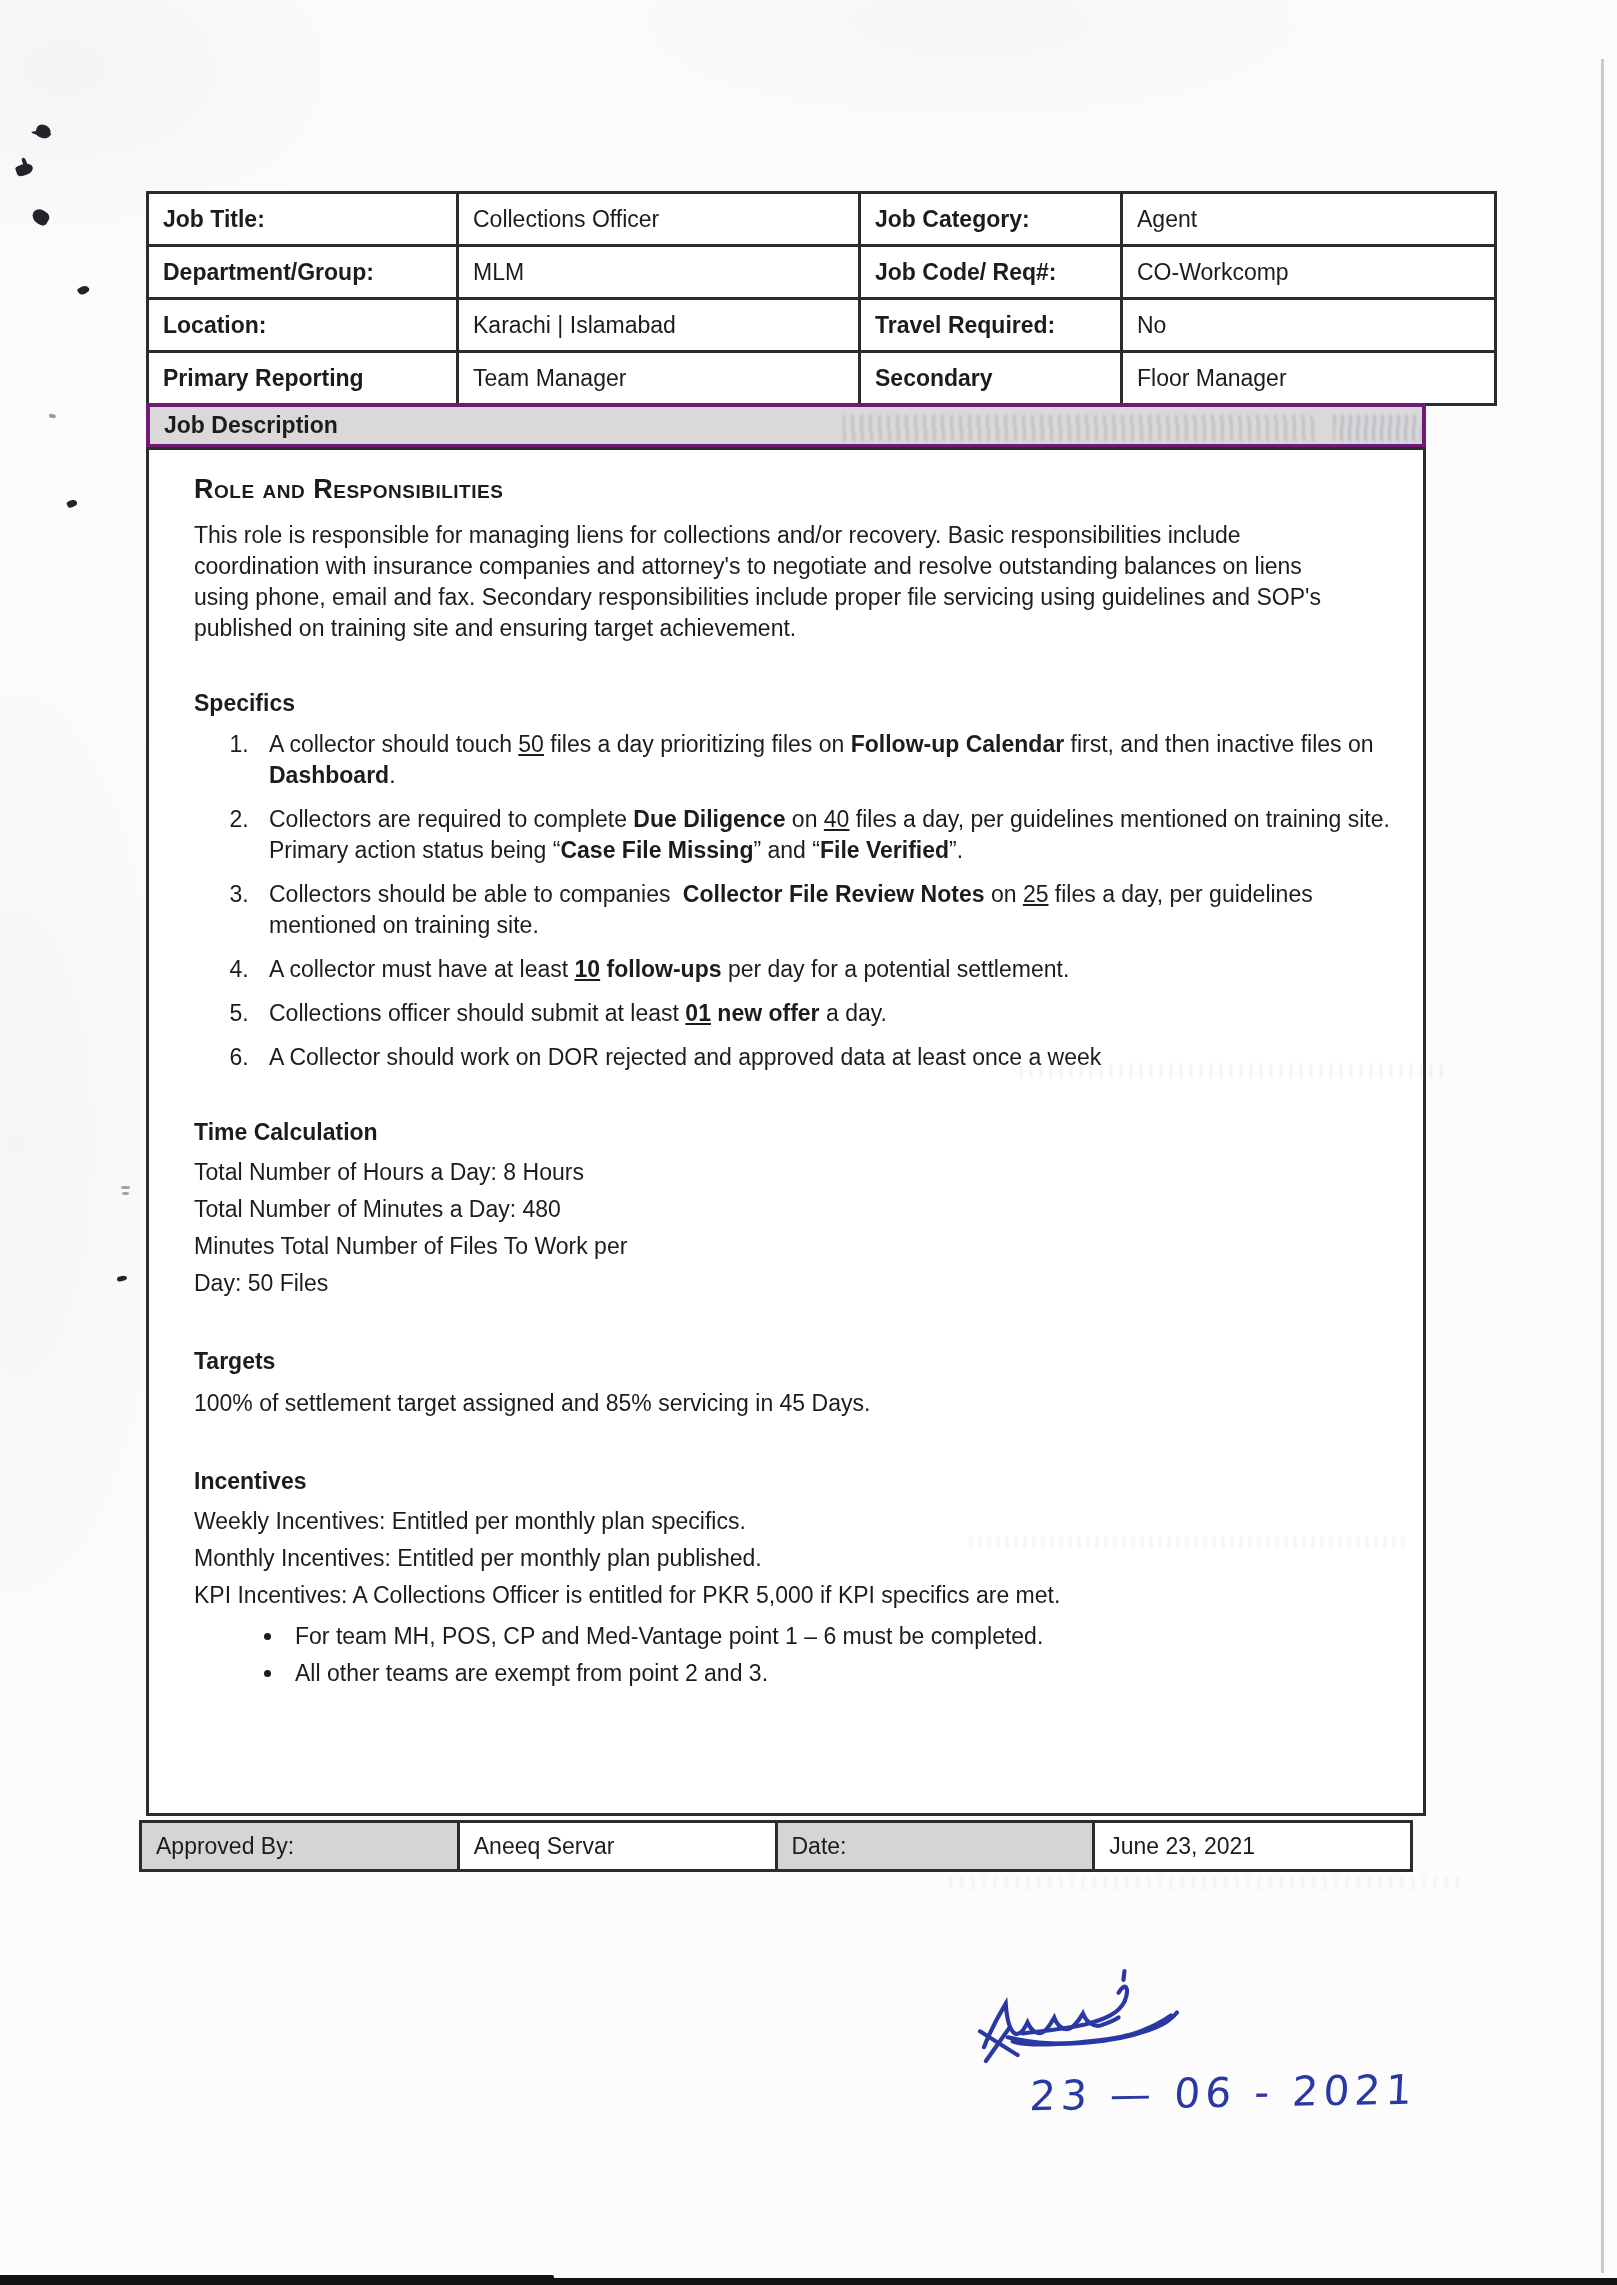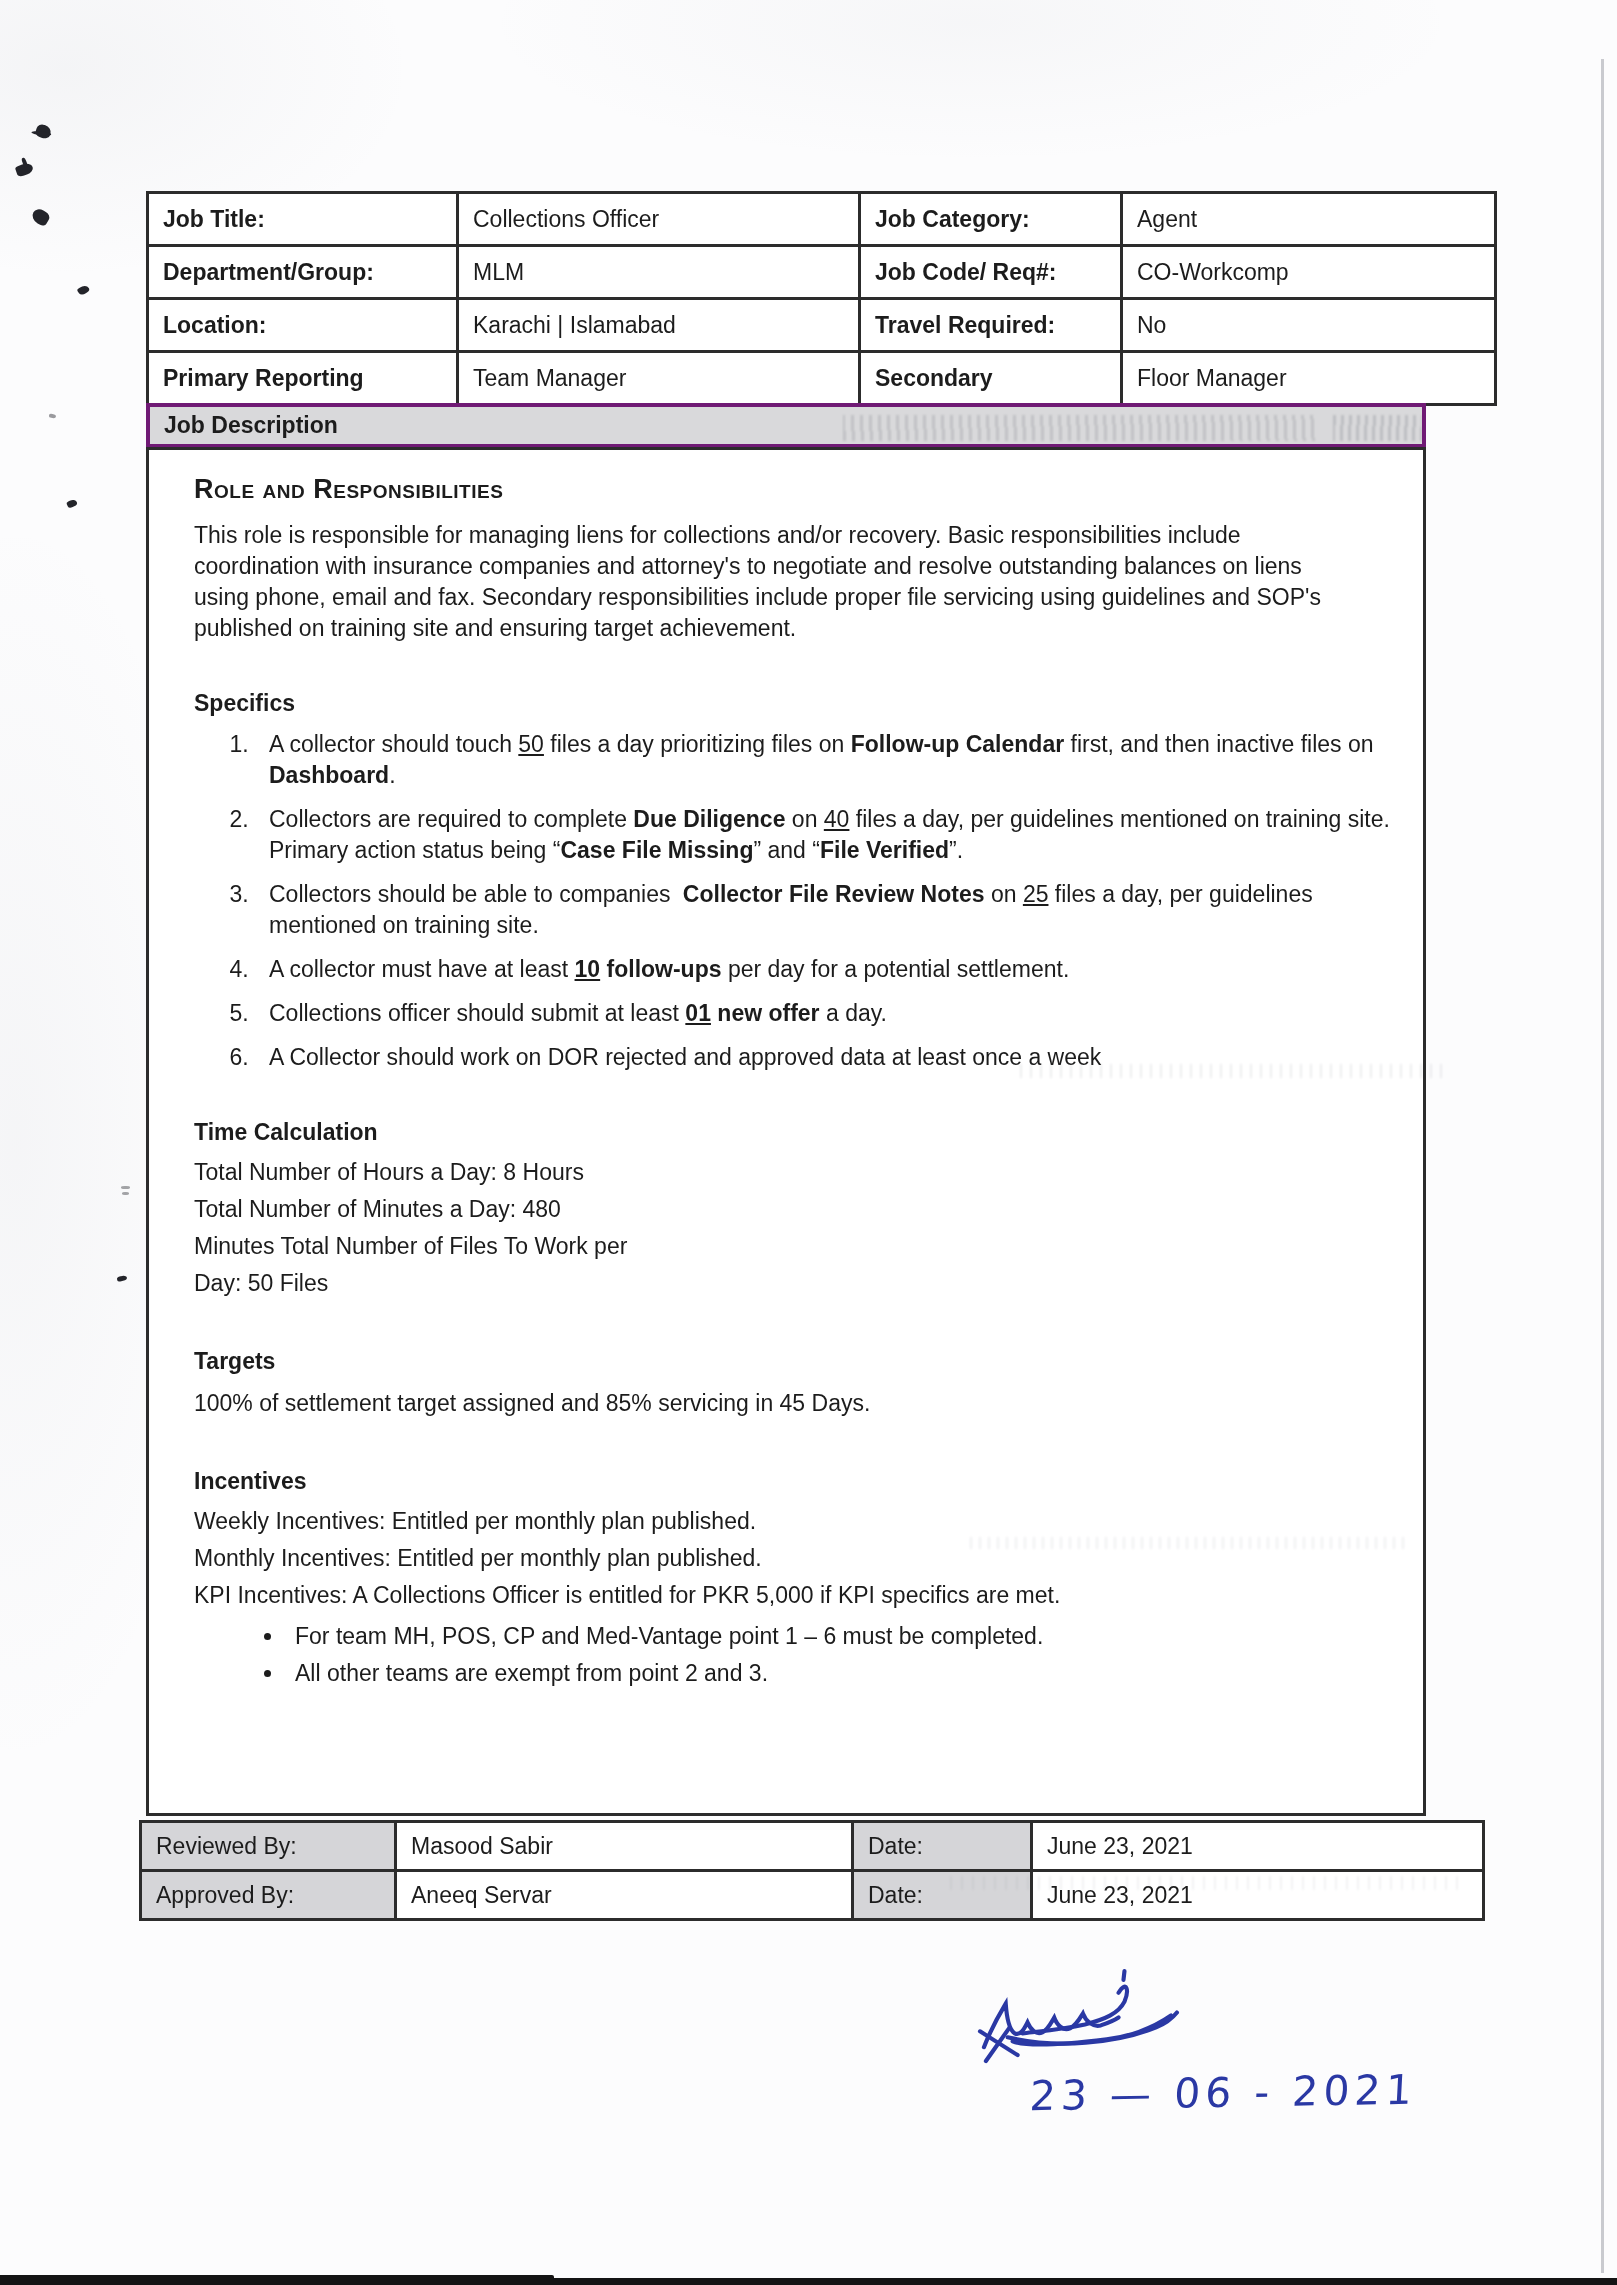--- a/index.html
+++ b/index.html
@@ -178,39 +178,33 @@
         <div>Total Number of Minutes a Day: 480</div>
         <div>Minutes Total Number of Files To Work per</div>
         <div>Day: 50 Files</div>
       </div>
 
       <h4 class="sub mt-targets">Targets</h4>
       <div class="targets-line">100% of settlement target assigned and 85% servicing in 45 Days.</div>
 
       <h4 class="sub mt-incentives">Incentives</h4>
       <div class="inc-lines">
-        <div>Weekly Incentives: Entitled per monthly plan published.</div>
+        <div>Weekly Incentives: Entitled per monthly plan specifics.</div>
         <div>Monthly Incentives: Entitled per monthly plan published.</div>
         <div>KPI Incentives: A Collections Officer is entitled for PKR 5,000 if KPI specifics are met.</div>
       </div>
       <ul class="inc-bullets">
         <li>For team MH, POS, CP and Med-Vantage point 1 – 6 must be completed.</li>
         <li>All other teams are exempt from point 2 and 3.</li>
       </ul>
     </div>
   </div>
 
   <table class="approval-table">
     <tbody>
-        <tr>
-      <td class="glbl a1">Reviewed By:</td>
-      <td class="a2">Masood Sabir</td>
-      <td class="glbl a3">Date:</td>
-      <td class="a4">June 23, 2021</td>
-    </tr>
     <tr>
       <td class="glbl">Approved By:</td>
       <td>Aneeq Servar</td>
       <td class="glbl">Date:</td>
       <td>June 23, 2021</td>
     </tr>
   </tbody>
     </table>
 
   <svg class="signature" viewBox="0 0 215 97" fill="none">

